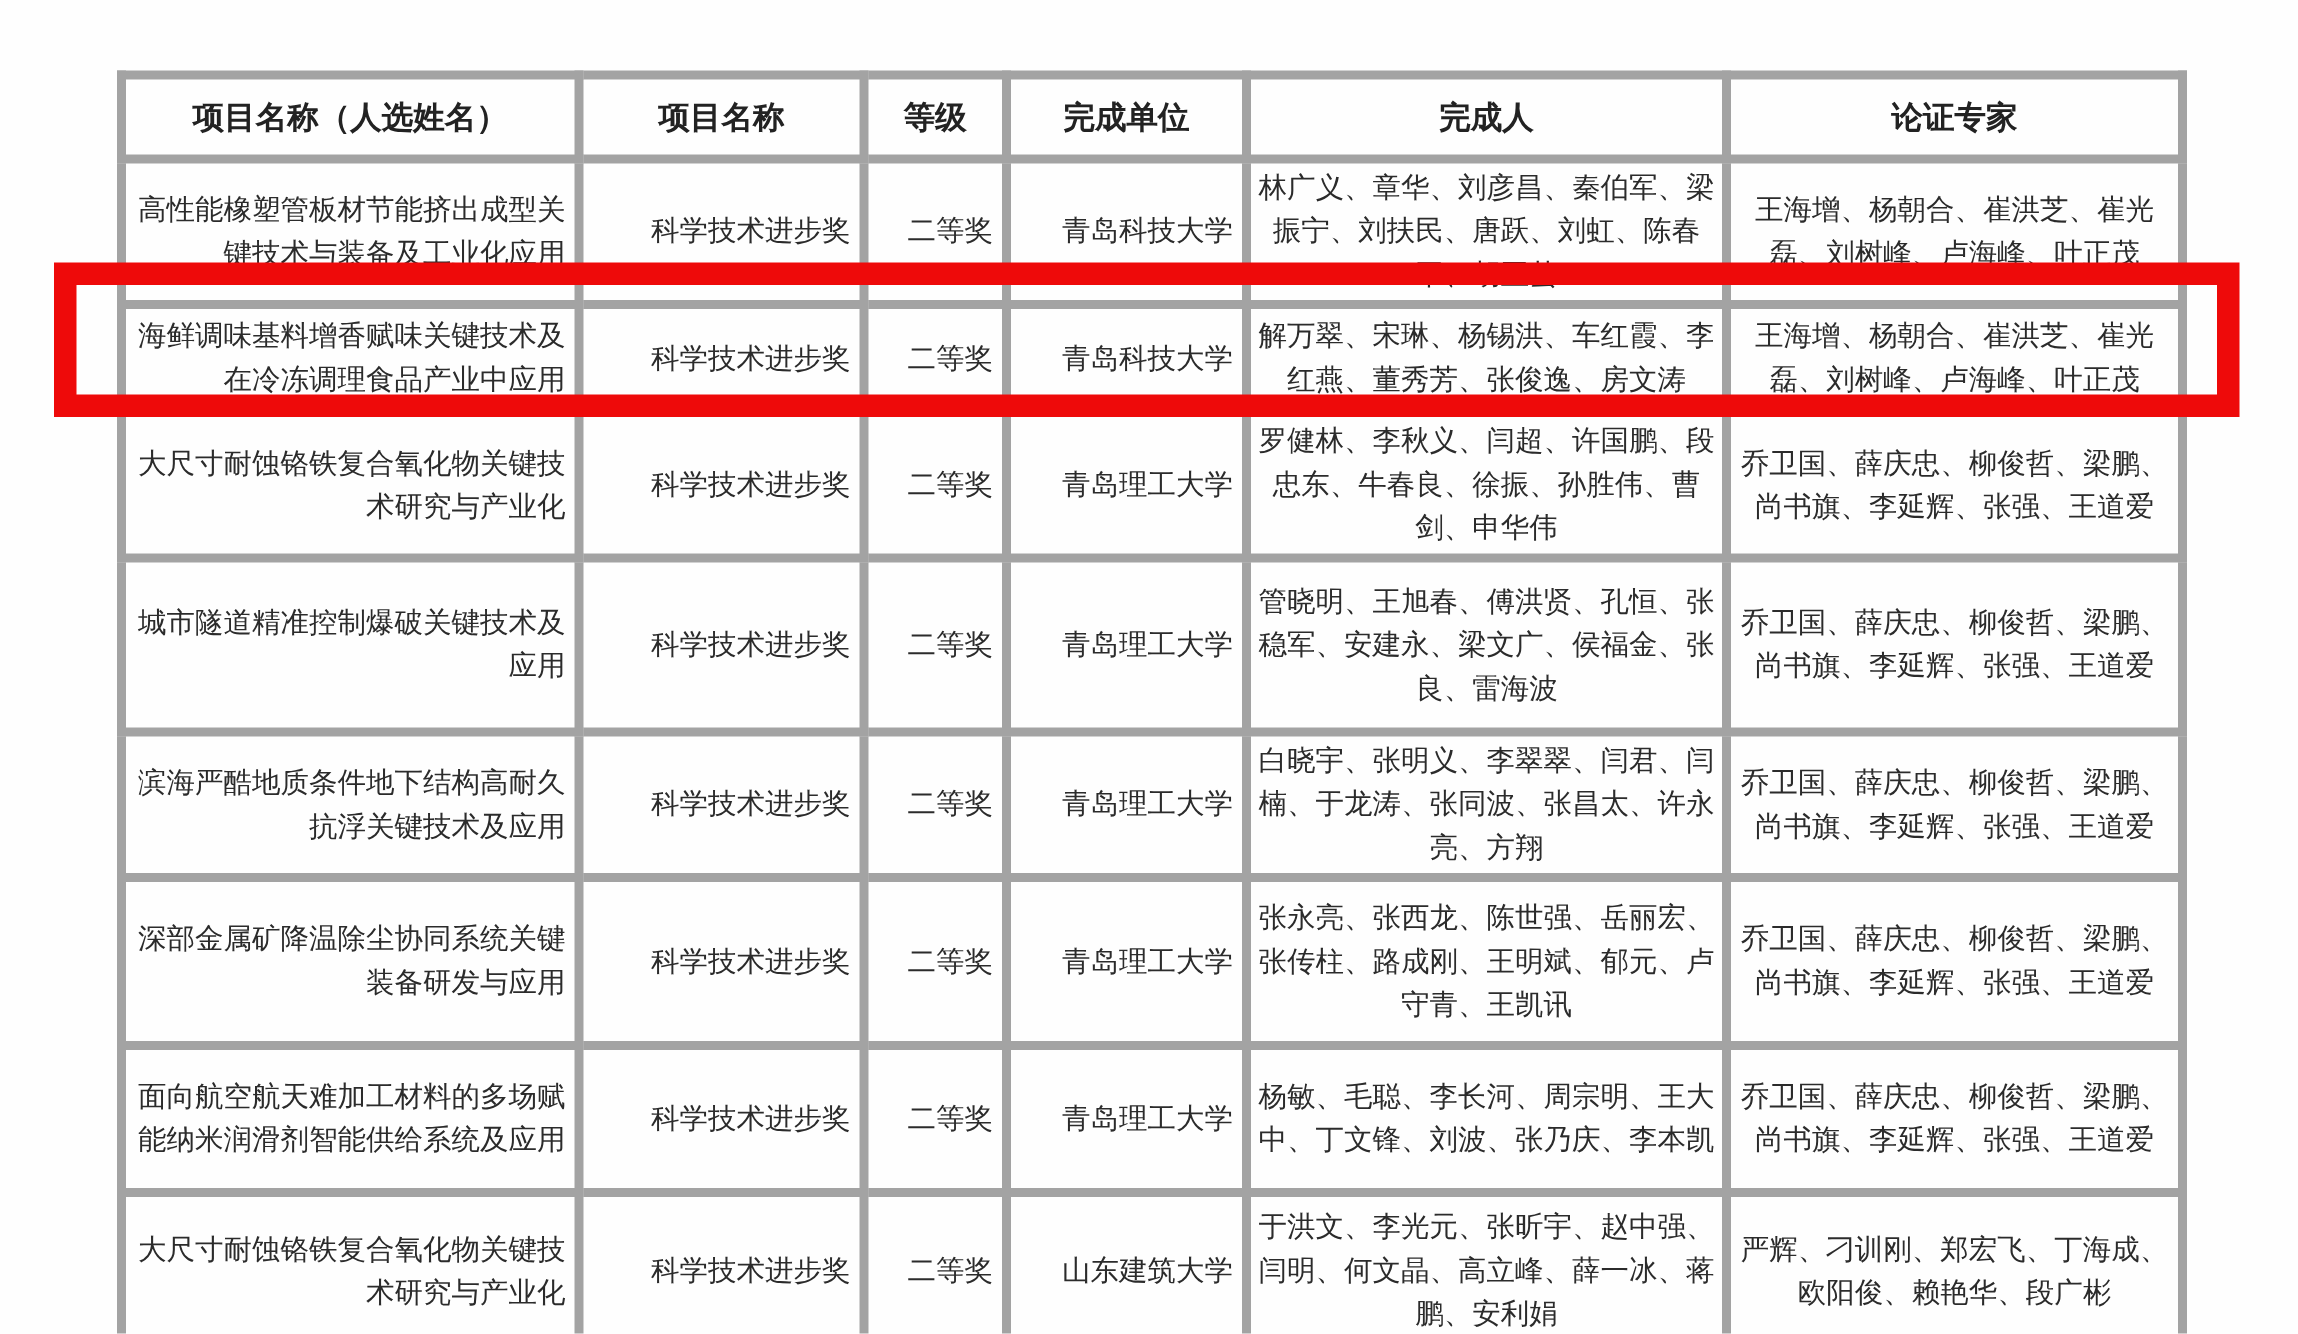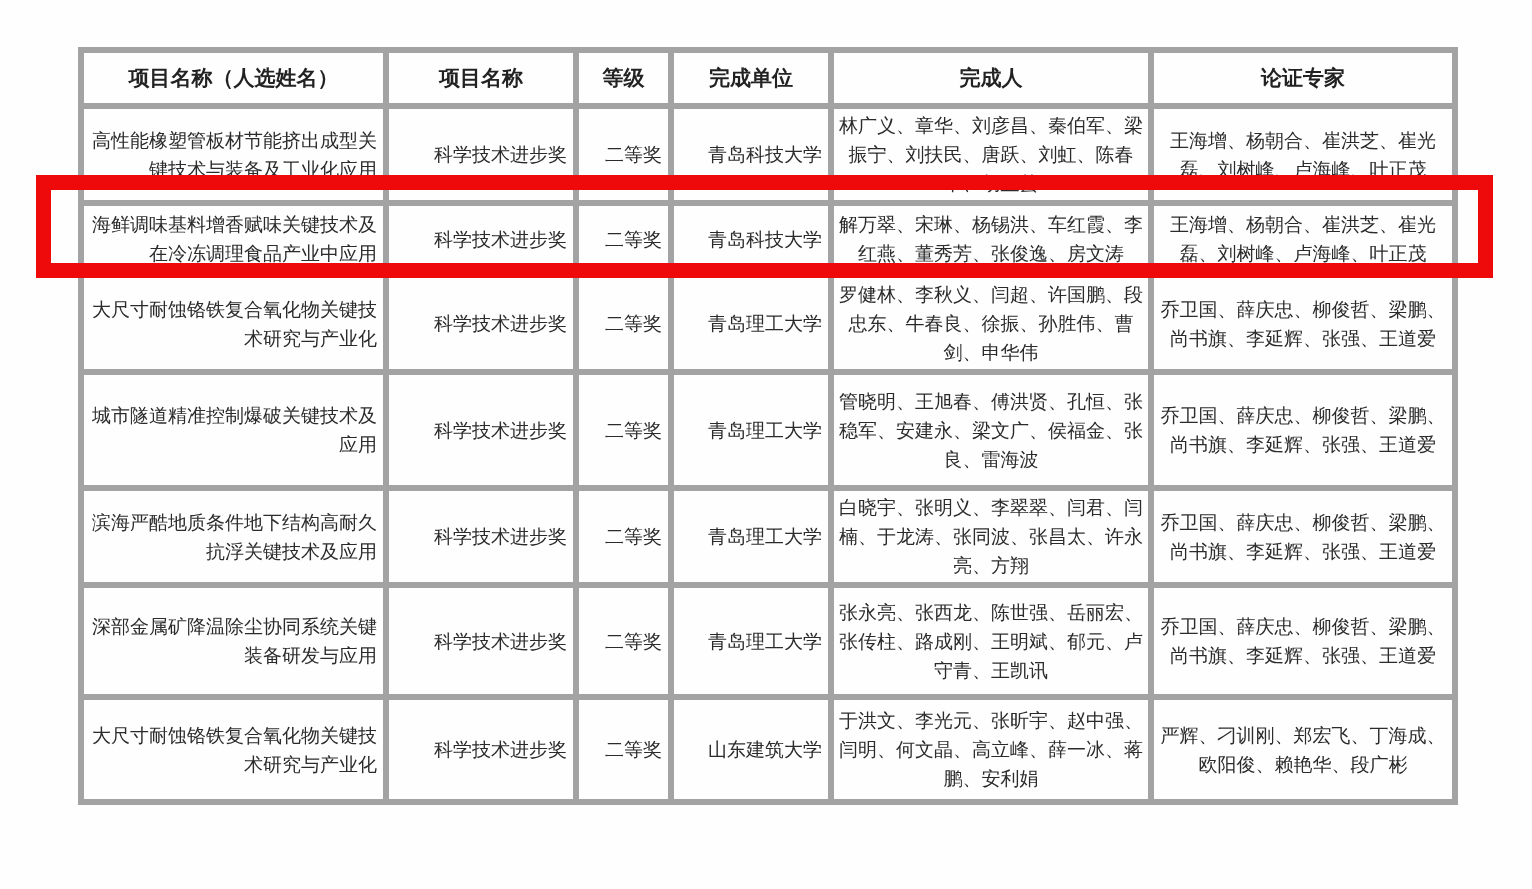--- a/index.html
+++ b/index.html
@@ -101,20 +101,28 @@
           <td class="col-experts">乔卫国、薛庆忠、柳俊哲、梁鹏、尚书旗、李延辉、张强、王道爱</td>
         </tr>
         <tr style="height: 112px;">
           <td class="col-project">深部金属矿降温除尘协同系统关键装备研发与应用</td>
           <td class="col-award">科学技术进步奖</td>
           <td class="col-grade">二等奖</td>
           <td class="col-unit">青岛理工大学</td>
           <td class="col-completers">张永亮、张西龙、陈世强、岳丽宏、张传柱、路成刚、王明斌、郁元、卢守青、王凯讯</td>
           <td class="col-experts">乔卫国、薛庆忠、柳俊哲、梁鹏、尚书旗、李延辉、张强、王道爱</td>
         </tr>
+        <tr style="height: 98px;">
+          <td class="col-project">面向航空航天难加工材料的多场赋能纳米润滑剂智能供给系统及应用</td>
+          <td class="col-award">科学技术进步奖</td>
+          <td class="col-grade">二等奖</td>
+          <td class="col-unit">青岛理工大学</td>
+          <td class="col-completers">杨敏、毛聪、李长河、周宗明、王大中、丁文锋、刘波、张乃庆、李本凯</td>
+          <td class="col-experts">乔卫国、薛庆忠、柳俊哲、梁鹏、尚书旗、李延辉、张强、王道爱</td>
+        </tr>
         <tr style="height: 105px;">
           <td class="col-project">大尺寸耐蚀铬铁复合氧化物关键技术研究与产业化</td>
           <td class="col-award">科学技术进步奖</td>
           <td class="col-grade">二等奖</td>
           <td class="col-unit">山东建筑大学</td>
           <td class="col-completers">于洪文、李光元、张昕宇、赵中强、闫明、何文晶、高立峰、薛一冰、蒋鹏、安利娟</td>
           <td class="col-experts">严辉、刁训刚、郑宏飞、丁海成、欧阳俊、赖艳华、段广彬</td>
         </tr>
       </tbody>
   </table>

